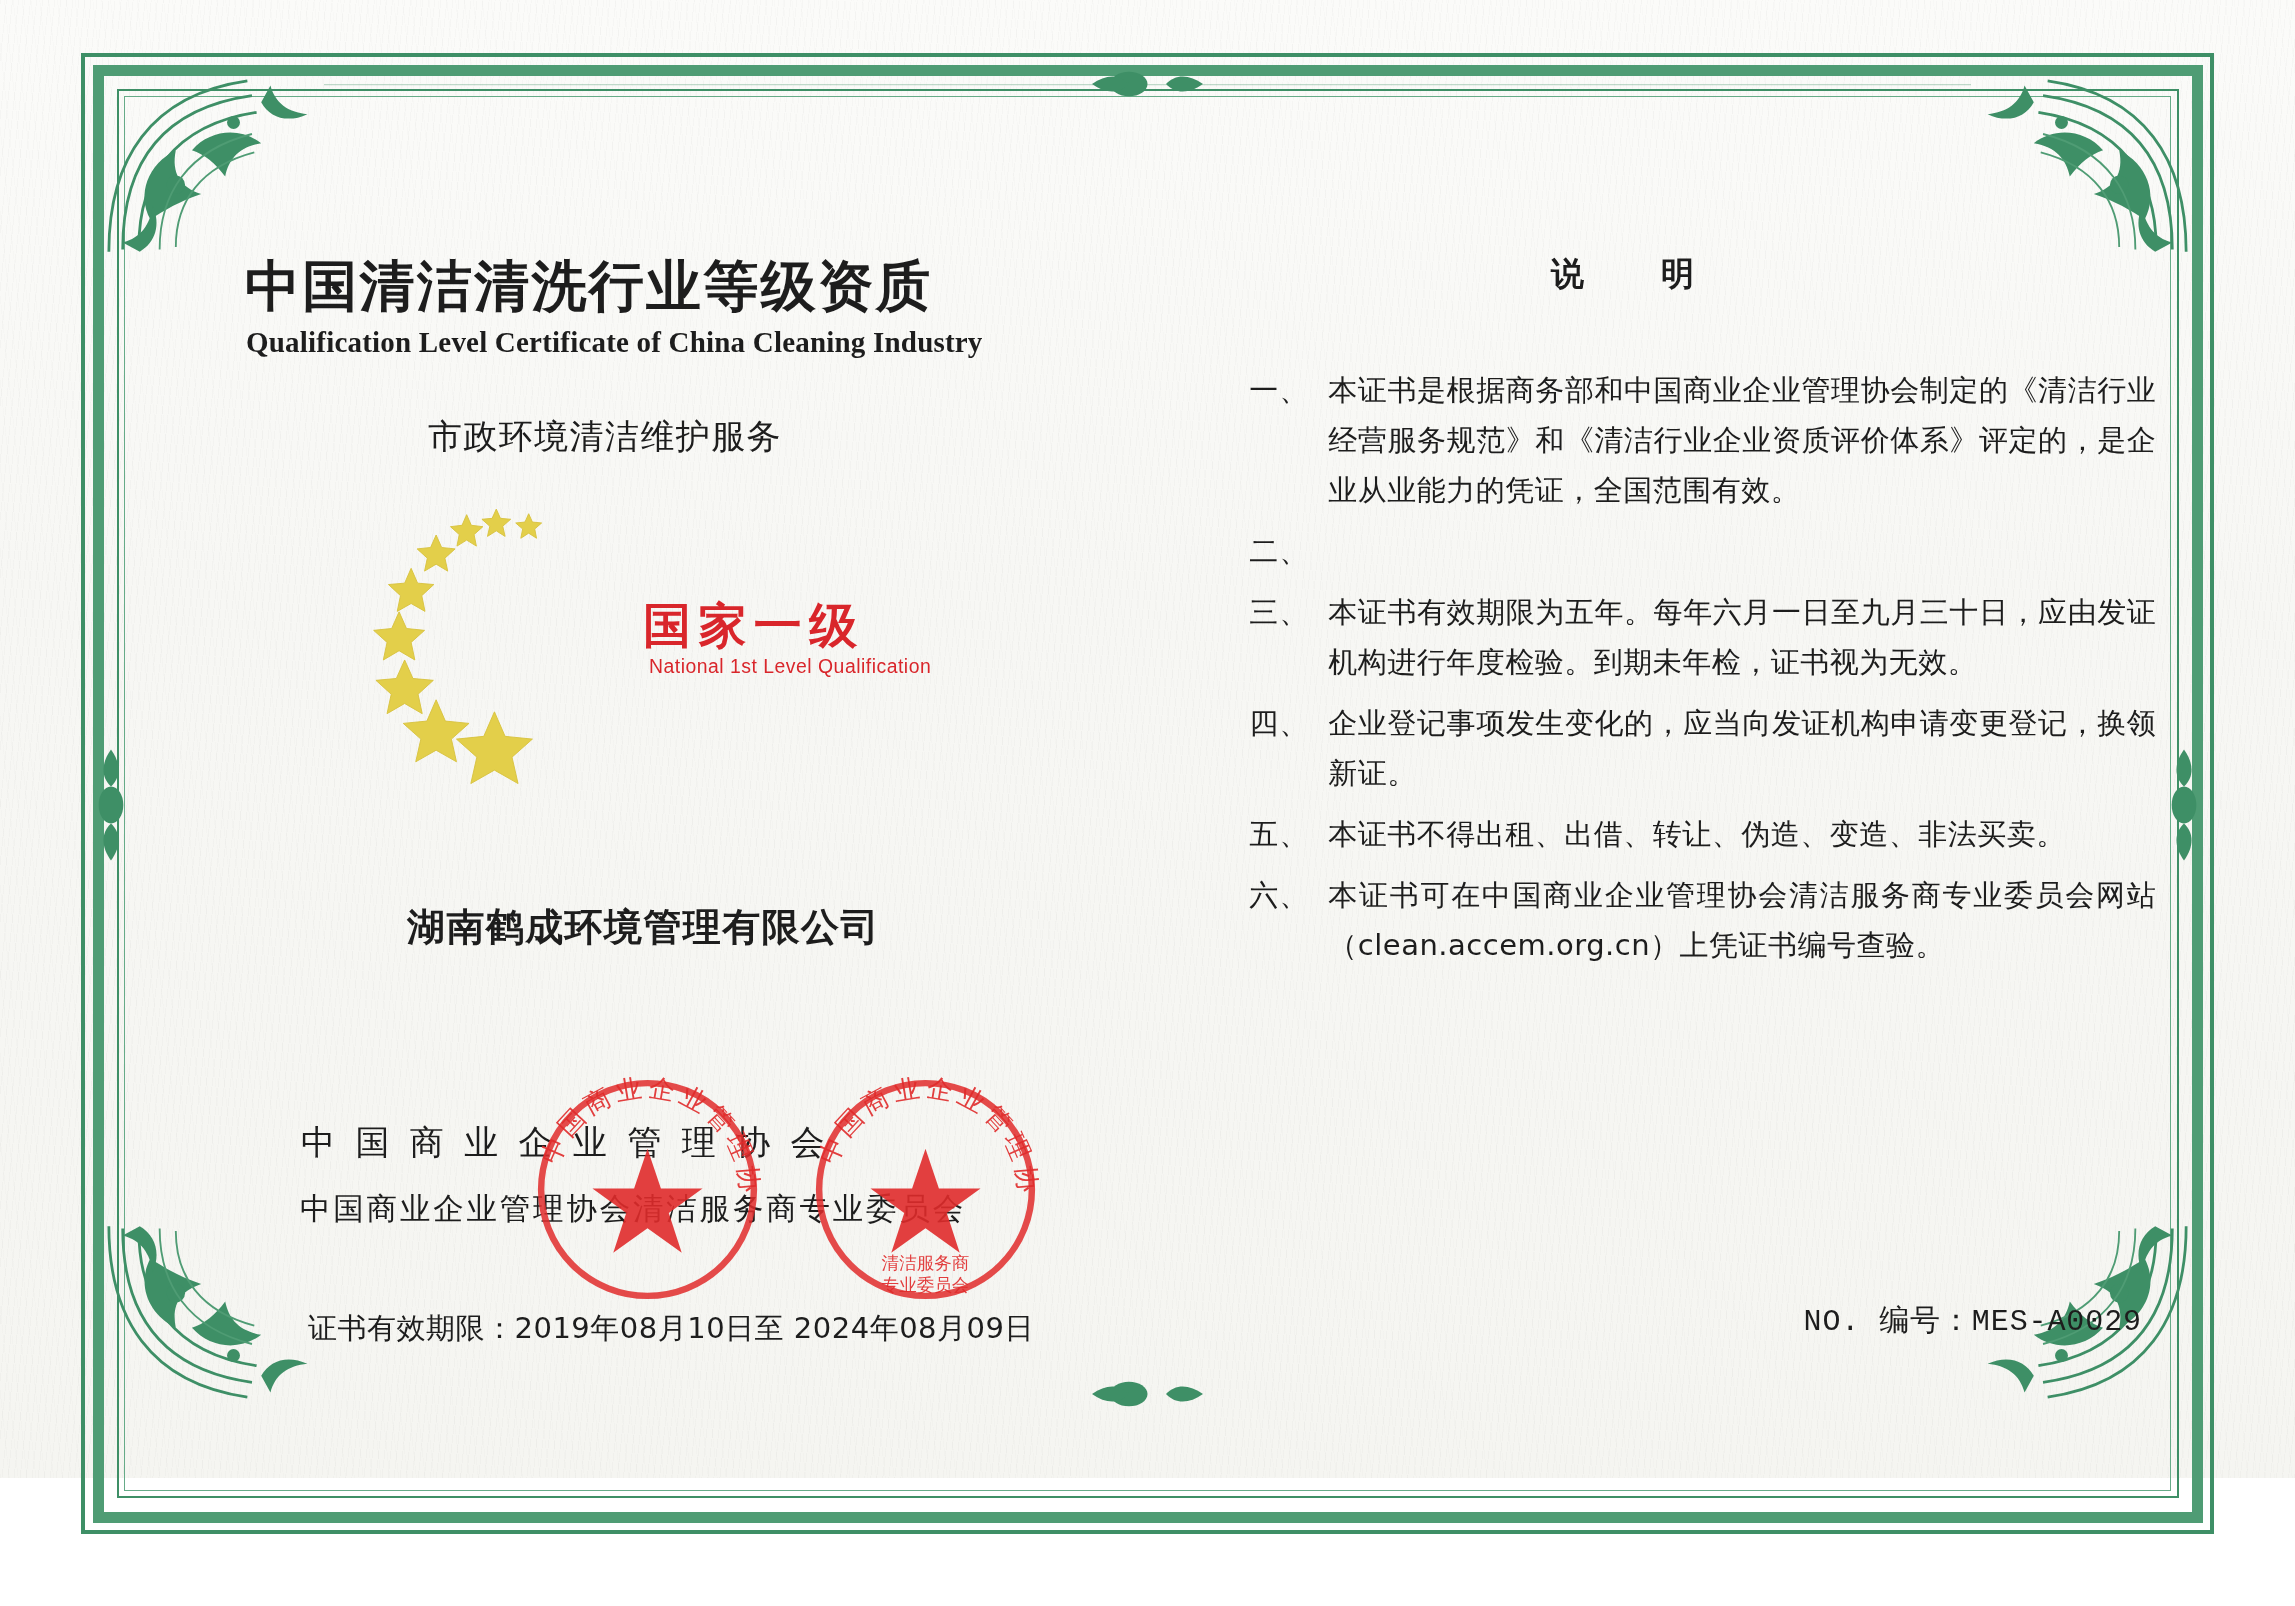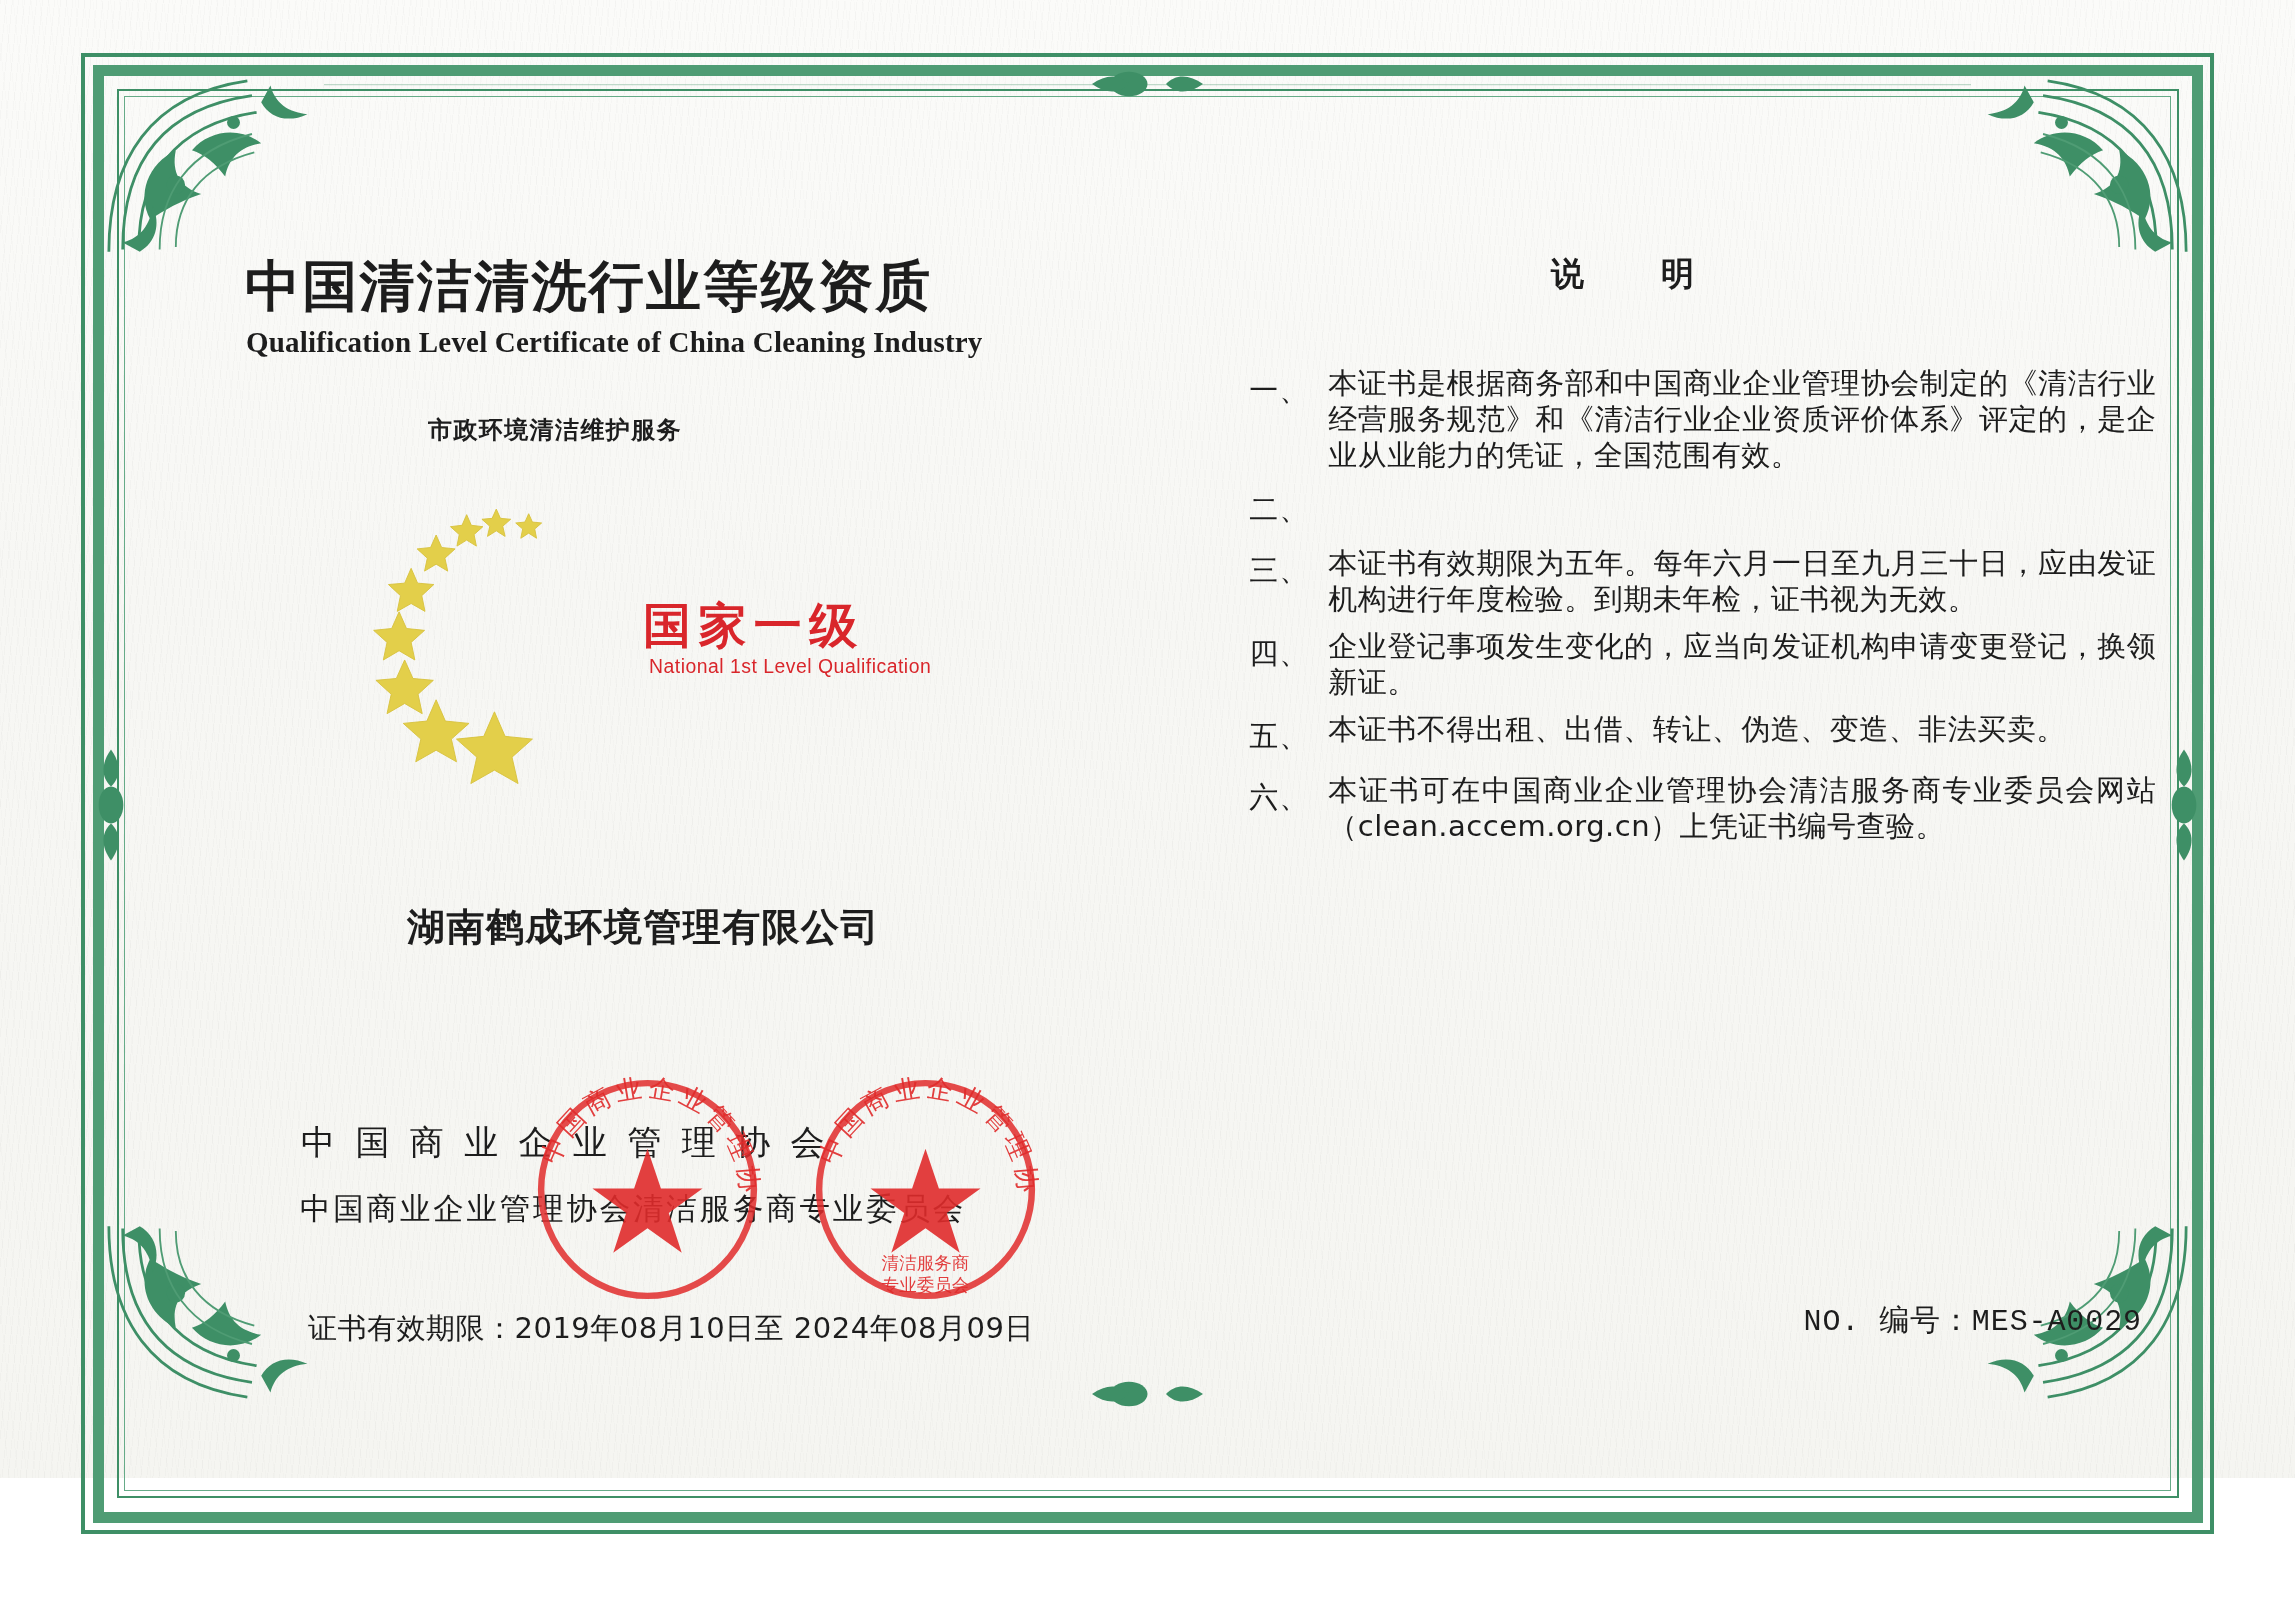--- a/index.html
+++ b/index.html
@@ -119,22 +119,22 @@
     font-weight: bold;
     font-size: 29px;
     letter-spacing: 0.2px;
     color: #1d1d1d;
     white-space: nowrap;
   }
   .subtitle-cn {
     position: absolute;
     left: 289px; top: 303px;
     font-family: "DejaVu Sans", sans-serif;
-    font-weight: bold;
-    font-size: 24px;
+    font-weight: normal;
+    font-size: 34px;
     letter-spacing: 1.4px;
     color: #1d1d1d;
     white-space: nowrap;
   }
 
   
   .emblem {
     position: absolute;
     left: 199px; top: 384px;
     width: 722px; height: 292px; text-align: center;
@@ -243,21 +243,21 @@
     font-size: 29px;
     line-height: 50px;
     color: #1d1d1d;
     width: 79px;
     flex: 0 0 79px;
     letter-spacing: 0.9px;
   }
   .note-text {
     font-family: "DejaVu Sans", sans-serif;
     font-size: 29px;
-    line-height: 36px;
+    line-height: 50px;
     color: #1d1d1d;
     letter-spacing: 0.5px;
     text-align: justify;
   }
   .serial {
     position: absolute;
     right: 14px; top: 1189px;
     font-family: "Liberation Mono", monospace;
     font-size: 30px;
     letter-spacing: 0.9px;

